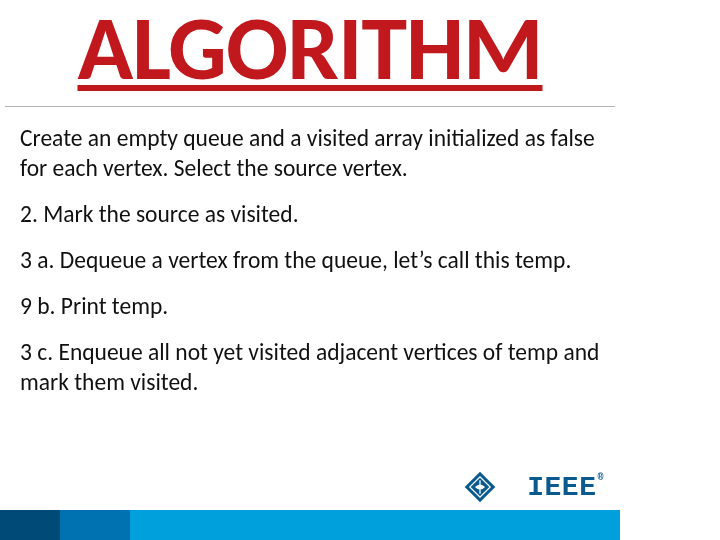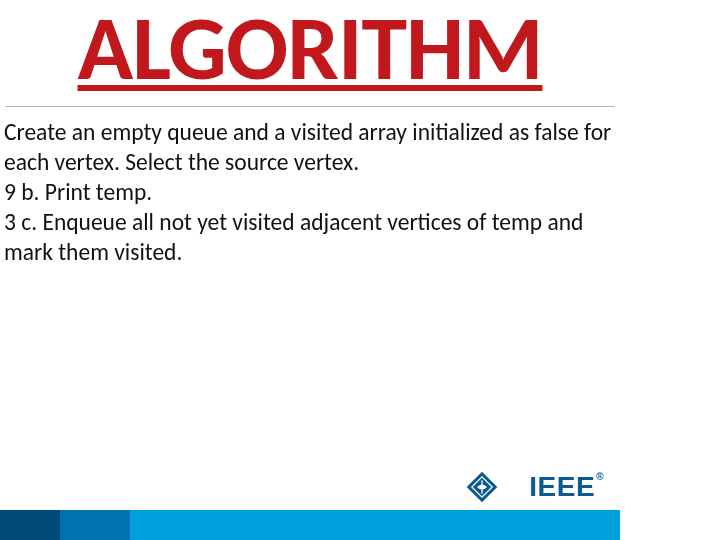--- a/index.html
+++ b/index.html
@@ -22,35 +22,35 @@
     border: none;
     border-top: 1px solid #b4b4b4;
   }
   .body {
     padding: 0 4px;
     font-size: 23.5px;
     line-height: 1.28;
     color: #111;
     font-weight: 400;
   }
-  .body p { margin: 0; }
+  .body p { margin: 16px; }
   .logo {
     position: absolute;
     right: 16px;
     bottom: 36px;
     display: flex;
     align-items: center;
     gap: 2px;
   }
   .logo-diamond {
     width: 34px; height: 34px;
     display: flex; align-items: center; justify-content: center;
   }
   .logo-text {
-    font-family: Liberation Sans, sans-serif;
+    font-family: Liberation Mono, monospace;
     font-weight: 700;
     font-size: 28px;
     color: #0a5a8f;
     letter-spacing: 0.5px;
     margin-left: 28px;
   }
   .logo-reg {
     font-size: 10px;
     color: #0a5a8f;
     vertical-align: top;
@@ -70,20 +70,22 @@
 </head>
 <body>
 
 <div class="slide">
 
   <h1 class="title">ALGORITHM</h1>
   <hr class="rule">
 
   <div class="body">
     <p>Create an empty queue and a visited array initialized as false for each vertex. Select the source vertex.</p>
+    <p>2. Mark the source as visited.</p>
+    <p> 3 a. Dequeue a vertex from the queue, let’s call this temp.</p>
     <p> 9 b. Print temp.</p>
     <p> 3 c. Enqueue all not yet visited adjacent vertices of temp and mark them visited.</p>
   </div>
 
   <div class="logo">
     <span class="logo-diamond">
       <svg viewBox="0 0 40 40" width="34" height="34">
         <polygon points="20,2 38,20 20,38 2,20" fill="#0a5a8f"></polygon>
         <polygon points="20,7 33,20 20,33 7,20" fill="#fff"></polygon>
         <polygon points="20,9 31,20 20,31 9,20" fill="#0a5a8f"></polygon>

